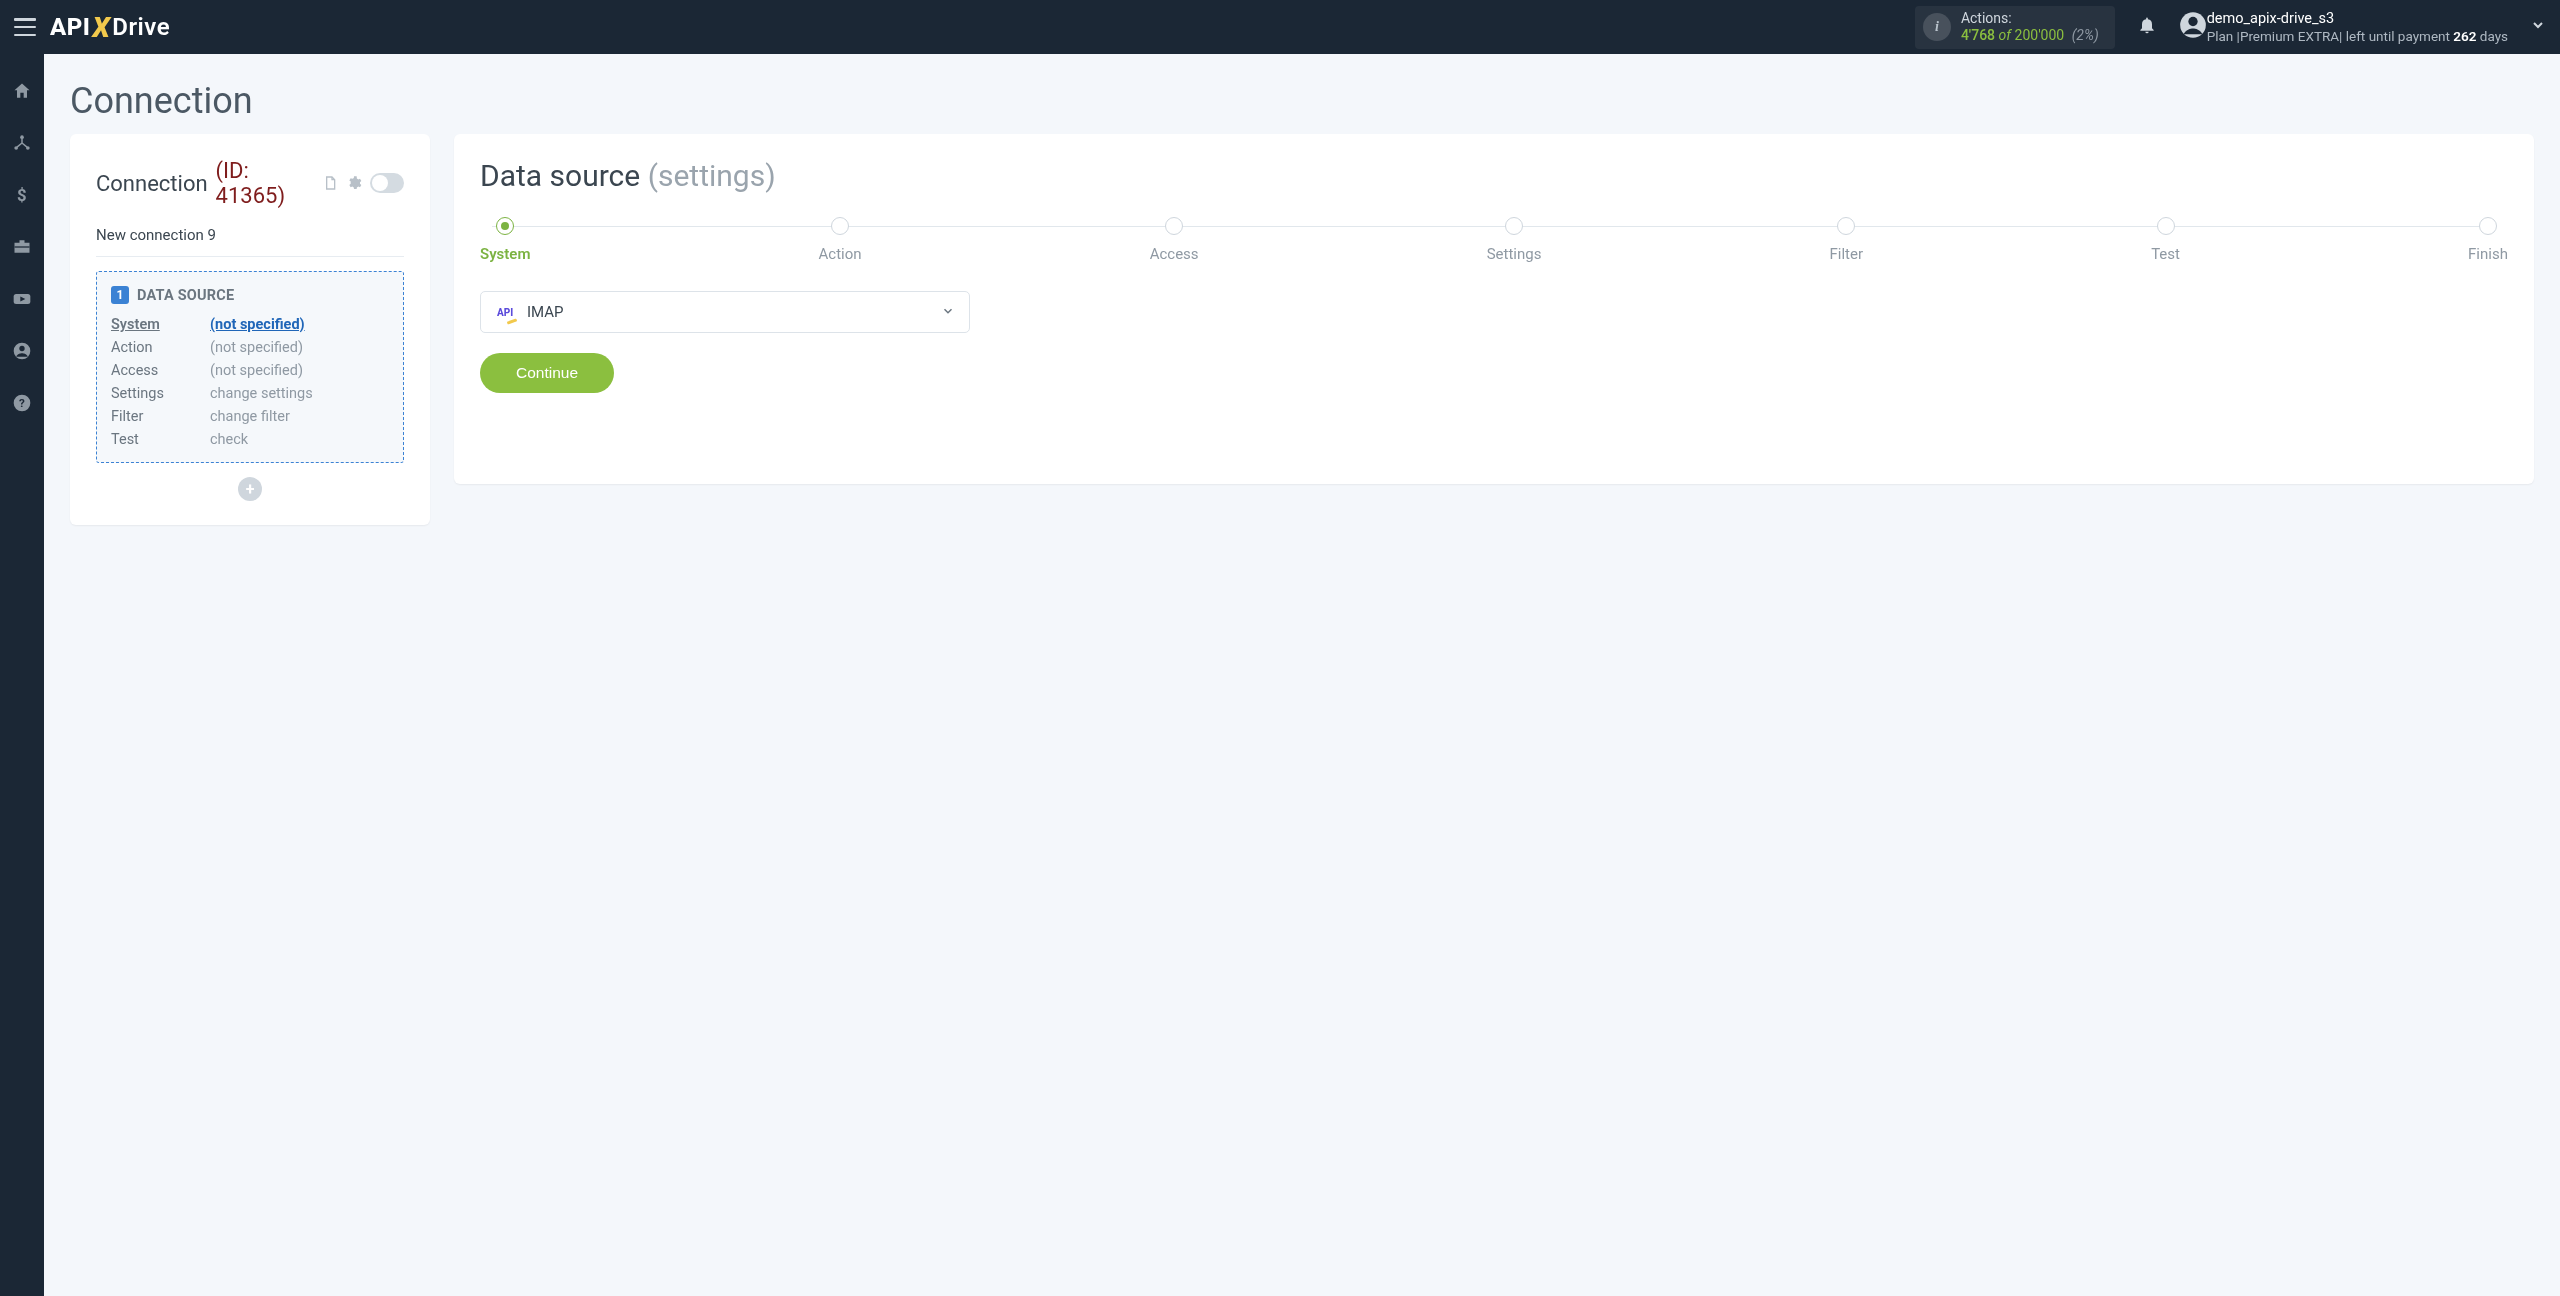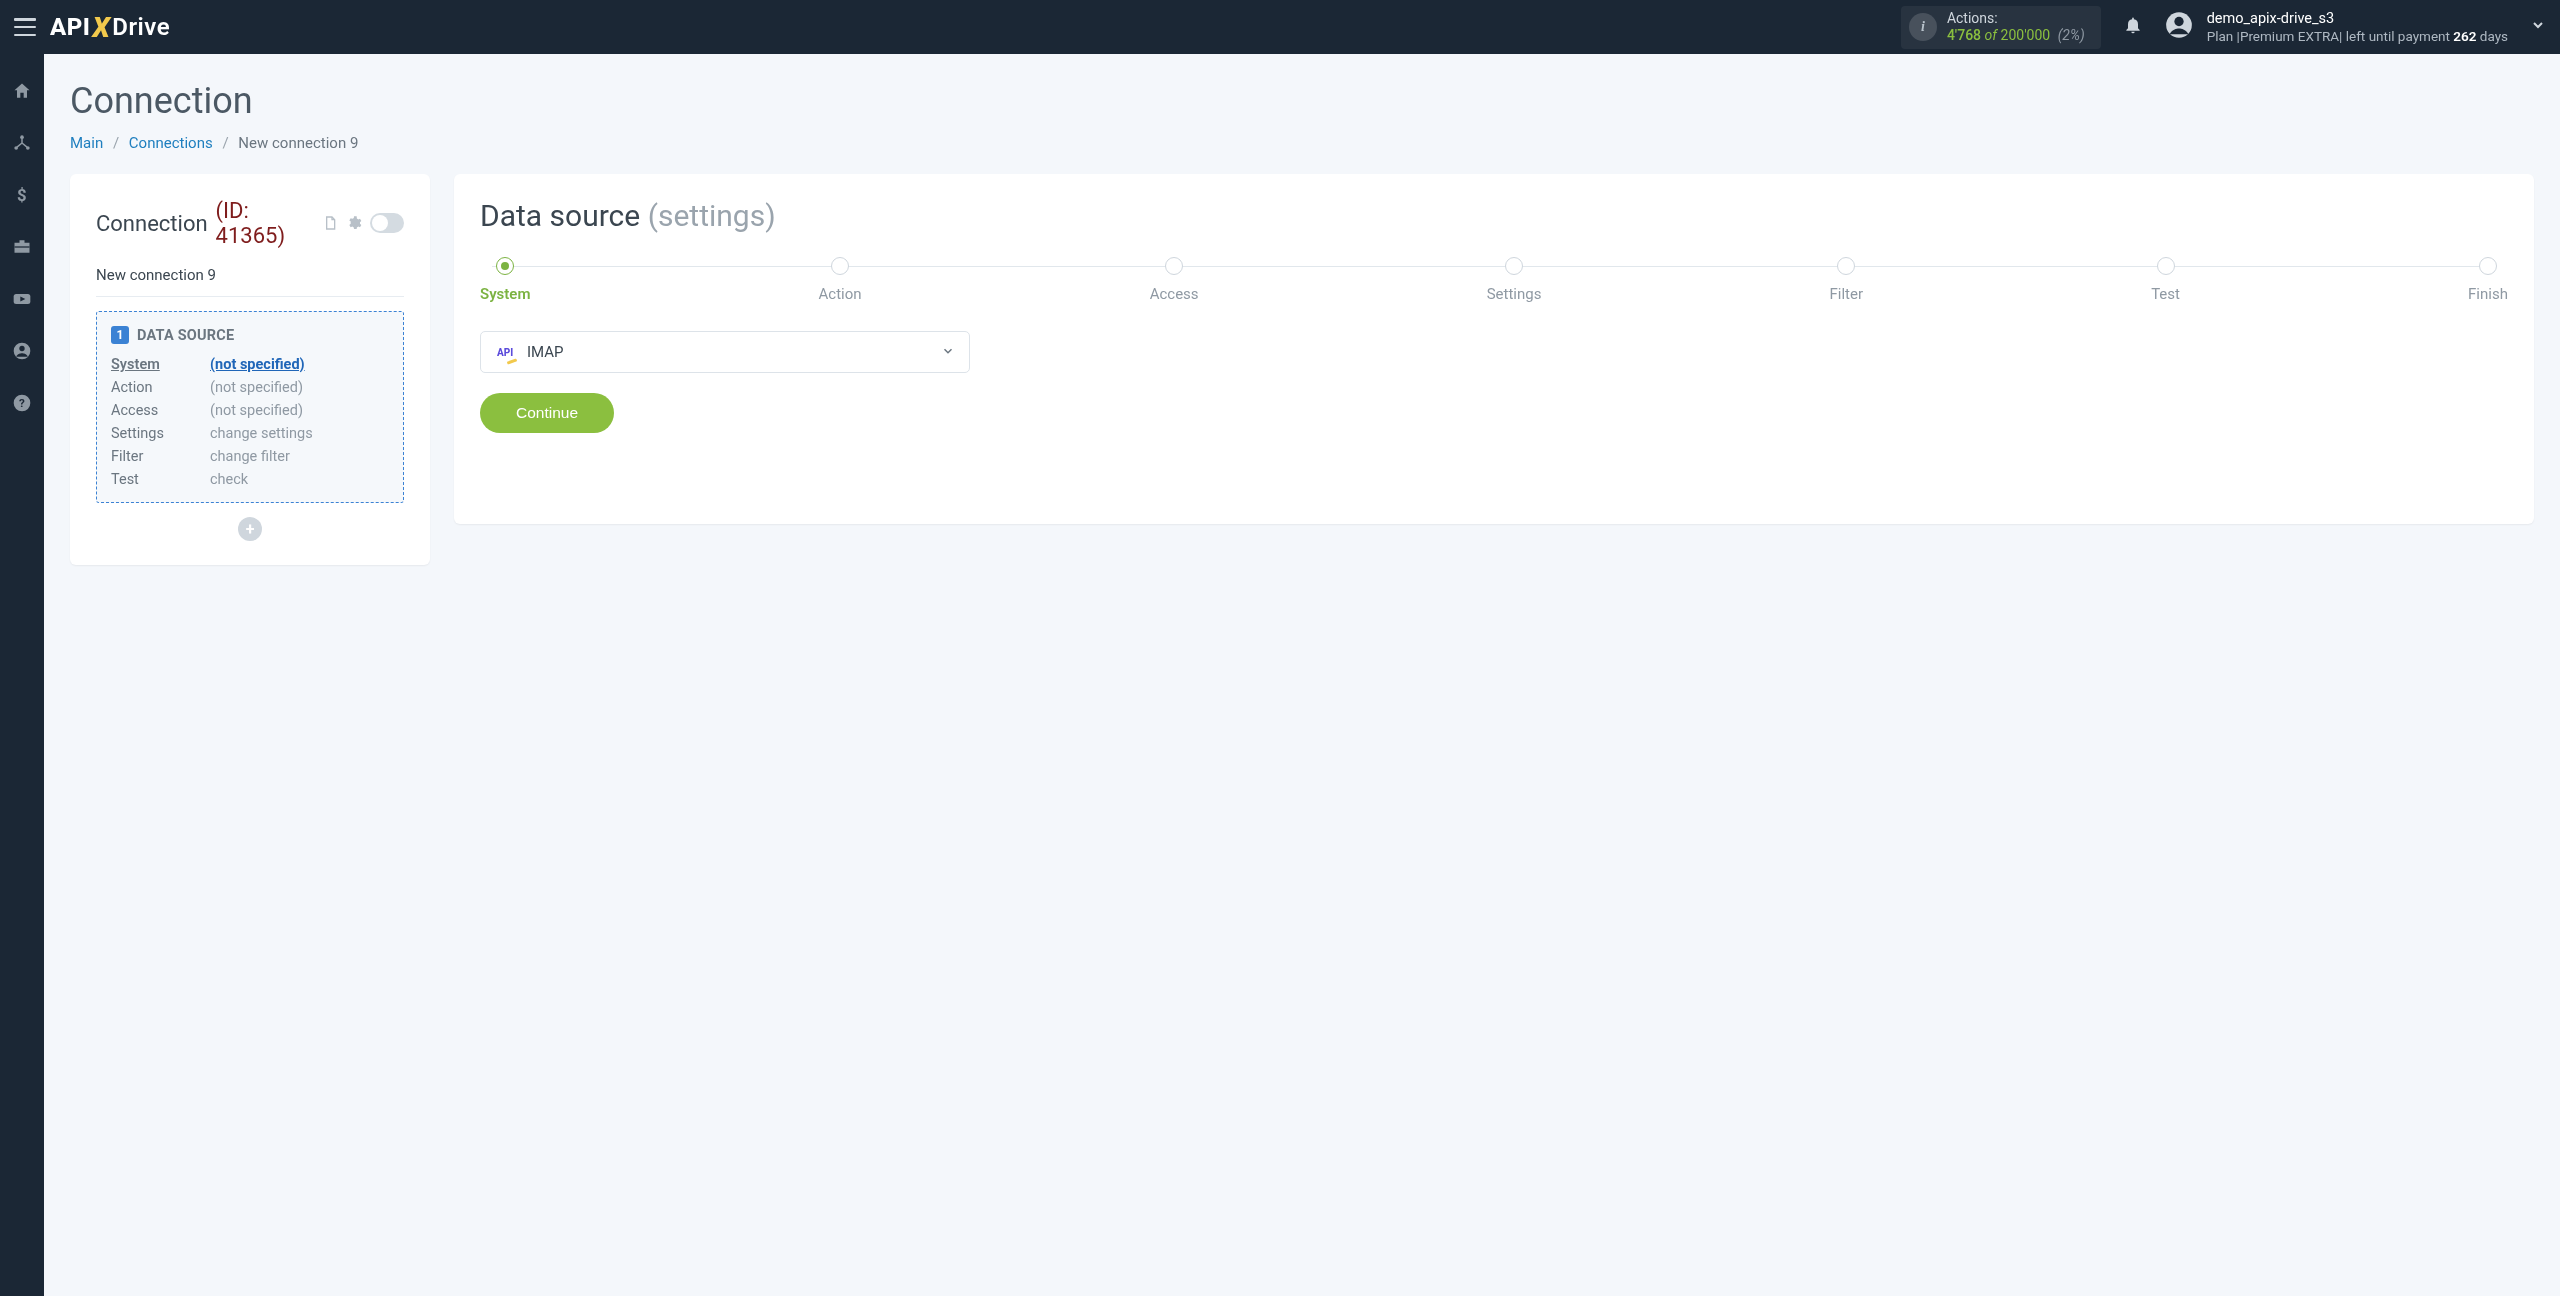--- a/index.html
+++ b/index.html
@@ -85,21 +85,21 @@
     font-family: Georgia, serif;
   }
   .actions-text { line-height: 1.25; }
   .actions-text .line1 { color: #cfd6dd; }
   .actions-text .line2 .used { color: #8bbf3f; font-weight: 500; }
   .actions-text .line2 .of { color: #8bbf3f; font-style: italic; }
   .actions-text .line2 .total { color: #8bbf3f; }
   .actions-text .line2 .pct { color: #8f99a3; font-style: italic; margin-left: 4px; }
 
   .bell-icon, .avatar-icon, .caret-icon { color: #cfd6dd; }
-  .user-block { display: flex; align-items: center; gap: 14px; }
+  .user-block { display: flex; align-items: center; }
   .user-text { line-height: 1.25; font-size: 14.5px; }
   .user-text .uname { color: #fff; }
   .user-text .plan { color: #aeb8c2; font-size: 13.5px; }
   .user-text .plan .num { color: #fff; font-weight: 600; }
 
   
   .sidebar {
     position: absolute;
     top: 54px;
     left: 0;
@@ -388,27 +388,20 @@
   <div class="nav-item">
     <svg viewBox="0 0 24 24" fill="currentColor">
         <circle cx="12" cy="12" r="10"></circle>
         <text x="8.5" y="17" font-size="14" font-weight="bold" fill="#1b2735">?</text>
       </svg>
   </div>
 </div>
 
 <div class="main">
   <h1 class="page-title">Connection</h1>
-  <div class="breadcrumb">
-    <a>Main</a>
-    <span class="sep">/</span>
-    <a>Connections</a>
-    <span class="sep">/</span>
-    <span>New connection 9</span>
-  </div>
 
   <div class="content-row">
 
     <div class="card left-card">
       <div class="conn-head">
         <span>Connection</span>
         <span class="id">(ID: 41365)</span>
         <span class="doc-icon">
           <svg width="16" height="16" viewBox="0 0 24 24" fill="none" stroke="currentColor" stroke-width="2">
               <path d="M7 3h8l4 4v14H7z"></path>

